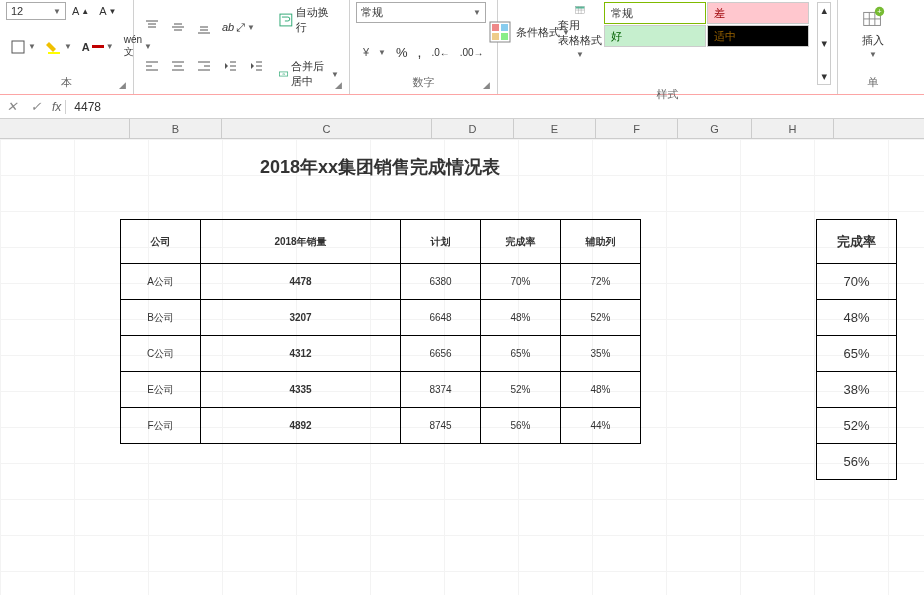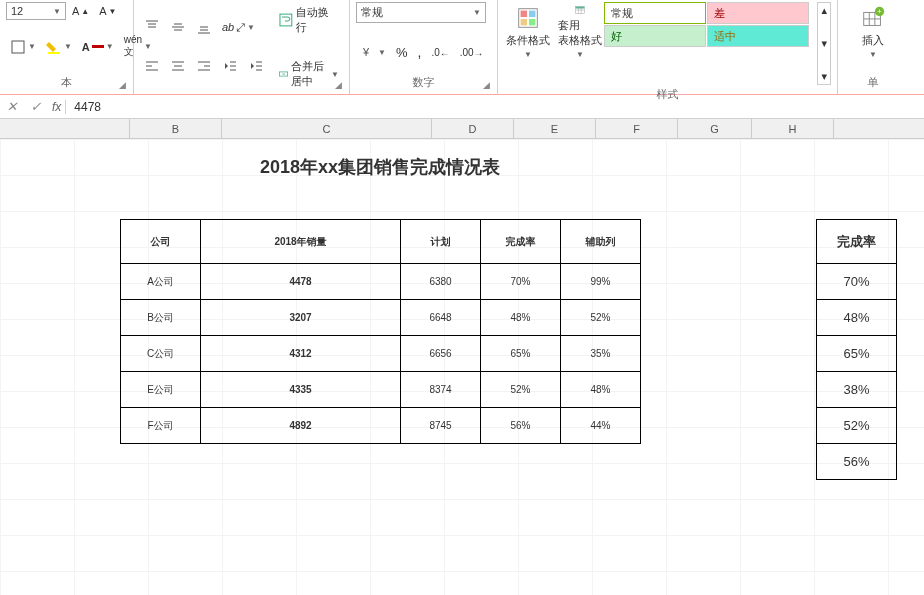--- a/index.html
+++ b/index.html
@@ -16,21 +16,21 @@
 .dd{font-size:8px;color:#666;}
 .sel{border:1px solid #ababab;padding:2px 4px;background:#fff;font-size:11px;min-width:60px;display:flex;justify-content:space-between;align-items:center;}
 .icn{width:16px;height:16px;display:inline-block;}
 
 
 .styles-gal{display:flex;flex-wrap:wrap;width:210px;gap:1px;}
 .style-cell{width:102px;height:22px;border:1px solid #ccc;font-size:11px;padding:2px 6px;display:flex;align-items:center;}
 .s-normal{background:#fff;border:1px solid #7fba00;}
 .s-bad{background:#ffc7ce;color:#9c0006;}
 .s-good{background:#c6efce;color:#006100;}
-.s-neutral{background:#5eead4;color:#9c6500;}
+.s-neutral{background:#000000;color:#9c6500;}
 
 
 .fbar{height:24px;border-bottom:1px solid #d0d0d0;display:flex;align-items:center;background:#fff;}
 .fbar .fbtn{width:24px;text-align:center;color:#888;font-size:13px;cursor:pointer;font-style:italic;}
 .fbar .fx{font-style:italic;font-size:12px;color:#666;padding:0 4px;border-right:1px solid #d0d0d0;}
 .fbar .fval{padding:0 8px;font-size:12px;flex:1;}
 
 
 .grid-wrap{position:relative;overflow:hidden;height:476px;}
 .colheads{display:flex;height:20px;background:#f0f0f0;border-bottom:1px solid #ccc;}
@@ -215,21 +215,21 @@
           </div>
       </div>
     </div>
     <div class="group-label">数字</div>
     <div class="dlauncher">◢</div>
   </div>
 
   <div class="group" style="width:340px">
     <div class="rowf" style="align-items:flex-start">
       <div class="colf" style="align-items:center;width:48px">
-        <div class="btn" style="flex-direction:column;height:60px">
+        <div class="btn" style="flex-direction:row;height:60px">
           <svg width="28" height="28" viewBox="0 0 28 28">
               <rect x="4" y="4" width="20" height="20" fill="#fff" stroke="#888"></rect>
               <rect x="6" y="6" width="7" height="7" fill="#e88"></rect>
               <rect x="15" y="6" width="7" height="7" fill="#8ce"></rect>
               <rect x="6" y="15" width="7" height="7" fill="#ec8"></rect>
               <rect x="15" y="15" width="7" height="7" fill="#8e8"></rect>
             </svg>
           <span style="font-size:11px;white-space:pre">条件格式</span>
             <span class="dd">▼</span>
         </div>
@@ -311,21 +311,21 @@
         <th class="w4">完成率</th>
         <th class="w5">辅助列</th>
       </tr>
       </tbody>
         <tbody id="main-rows">
           <tr>
             <td class="w1">A公司</td>
             <td class="w2">4478</td>
             <td class="w3">6380</td>
             <td class="w4">70%</td>
-            <td class="w5">99%</td>
+            <td class="w5">72%</td>
           </tr>
           <tr>
             <td class="w1">B公司</td>
             <td class="w2">3207</td>
             <td class="w3">6648</td>
             <td class="w4">48%</td>
             <td class="w5">52%</td>
           </tr>
           <tr>
             <td class="w1">C公司</td>

